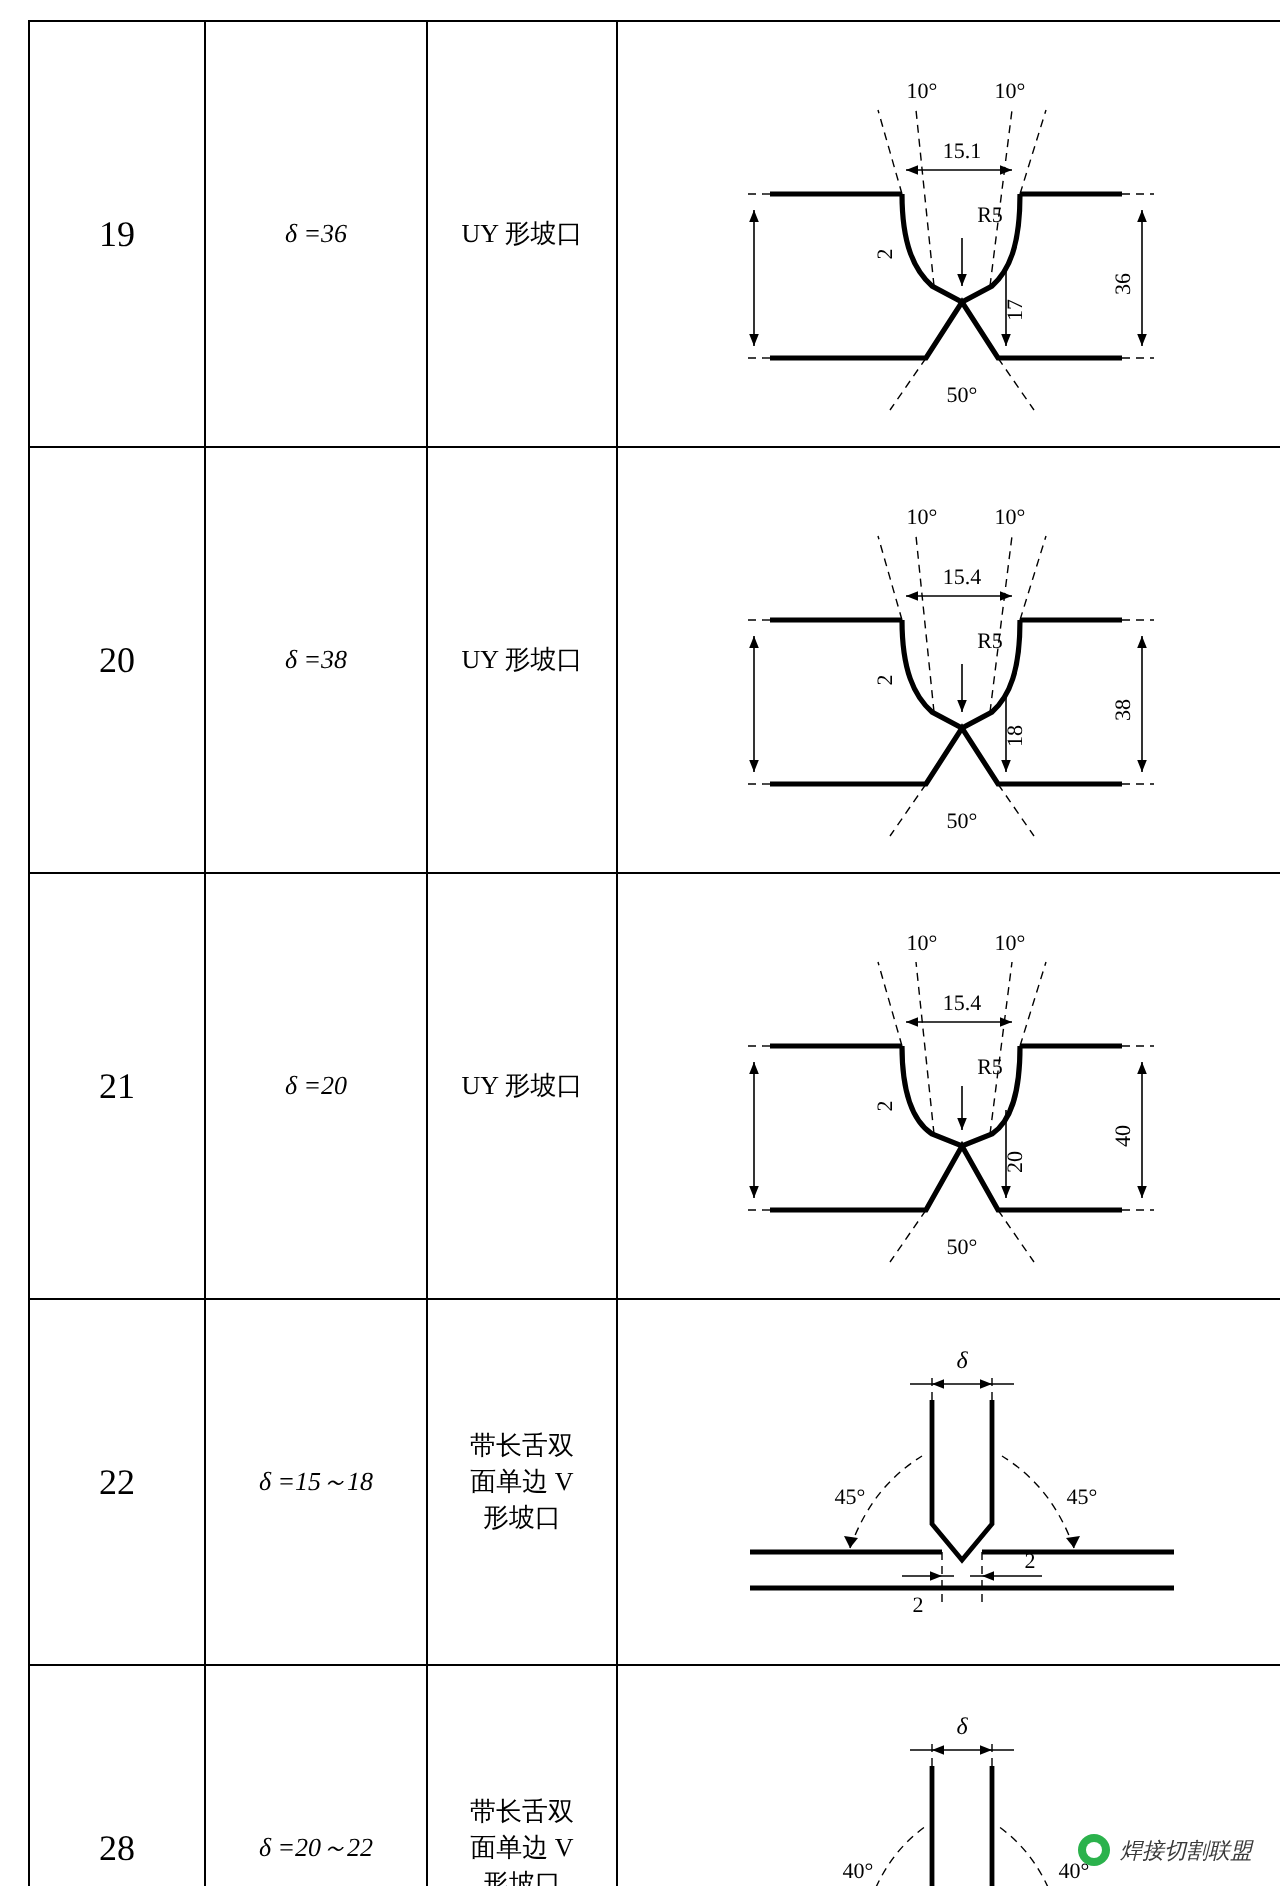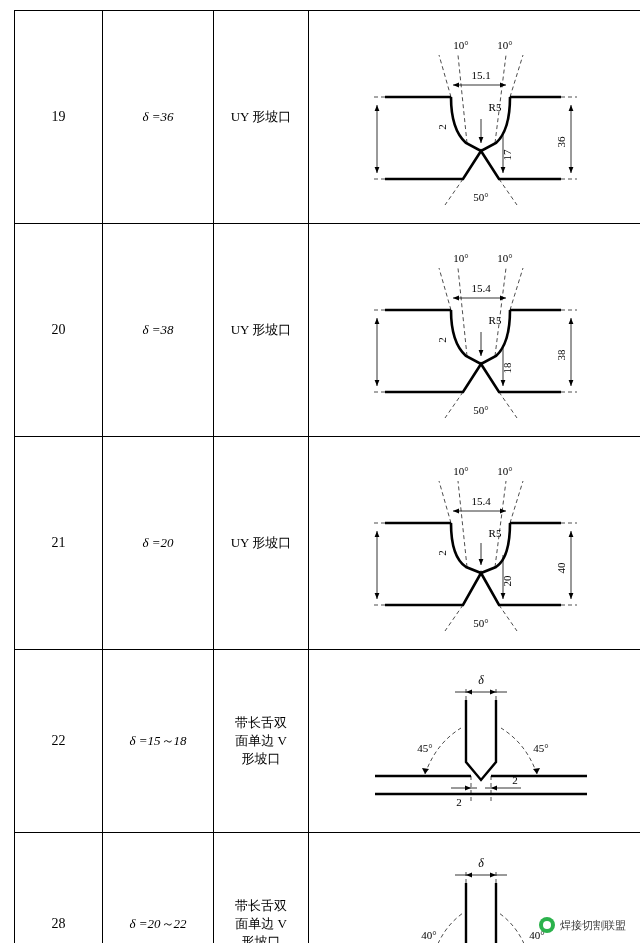--- a/index.html
+++ b/index.html
@@ -1,31 +1,31 @@
 <!DOCTYPE html>
 <html><head>
 <meta charset="utf-8">
 <style>
   html,body{margin:0;padding:0;background:#ffffff;}
   body{width:640px;height:943px;font-family:"Liberation Serif",serif;color:#000;}
   .page{position:relative;width:640px;height:943px;box-sizing:border-box;padding:10px 14px 8px 14px;}
   table.weld{border-collapse:collapse;width:612px;table-layout:fixed;}
   table.weld td{border:1px solid #000;vertical-align:middle;text-align:center;padding:16px;}
-  .c-no{width:55px;font-size:14px;}
+  .c-no{width:55px;font-size:18px;}
   .c-delta{width:78px;font-size:13px;line-height:1.35;}
   .c-name{width:62px;font-size:13px;line-height:1.4;padding:2px 4px;text-align:left;}
   .c-fig{width:315px;height:auto;}
   .c-last{width:100px;}
   .fig{position:relative;width:313px;}
   .fig svg{display:block;margin:0 auto;}
   .delta-it{font-style:italic;font-family:Liberation Serif, serif;}
   .wm{position:absolute;right:14px;bottom:10px;display:flex;align-items:center;gap:5px;}
   .wm .dot{width:16px;height:16px;border-radius:50%;background:#2bb24c;display:inline-block;position:relative;}
   .wm .dot:after{content:"";position:absolute;left:4px;top:4px;width:8px;height:8px;border-radius:50%;background:#fff;}
-  .wm .txt{font-size:11px;color:#3a3a3a;font-family:"Liberation Sans",sans-serif;}
+  .wm .txt{font-size:11px;color:#3a3a3a;font-family:"Liberation Sans",sans-serif;font-style:italic;}
   text{font-family:"Liberation Serif",serif;}
 </style>
 </head>
 <body>
 
 <div class="page">
 
   <table class="weld">
     <tbody>
 

